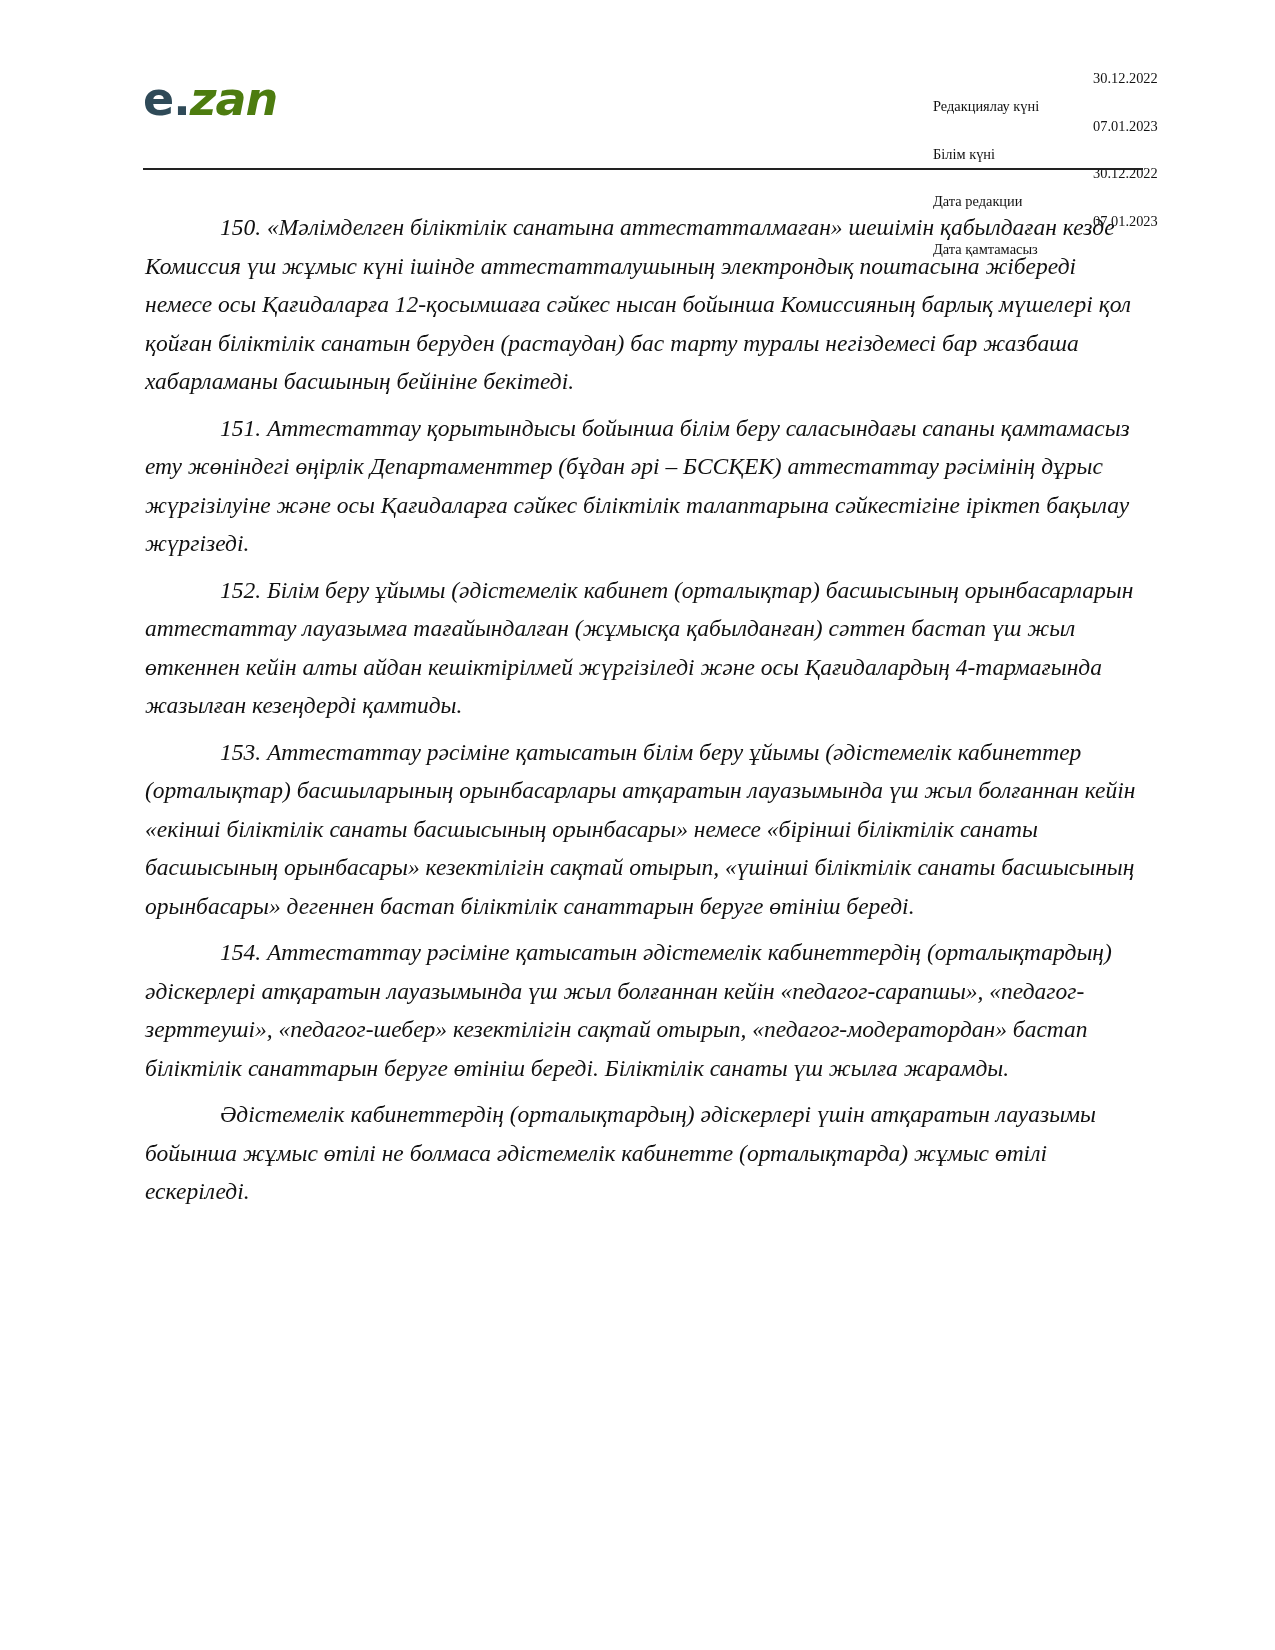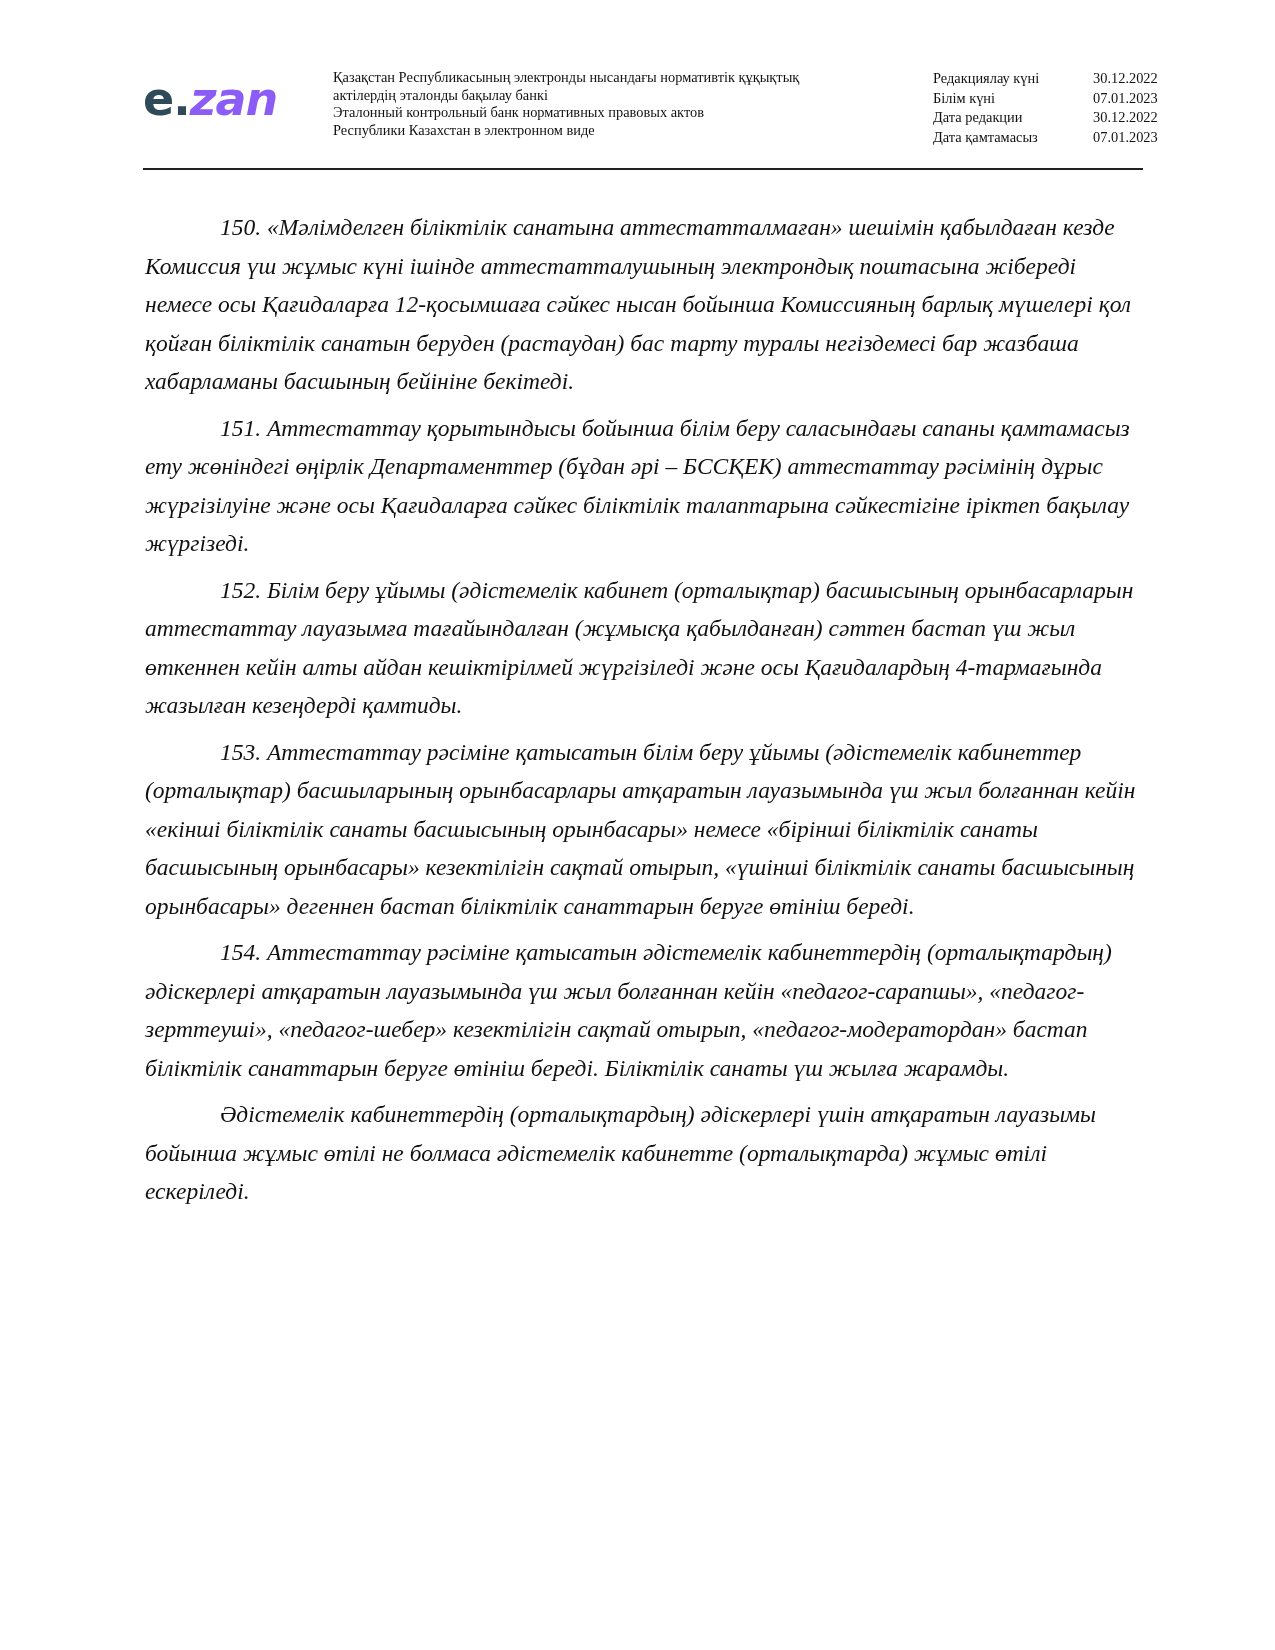--- a/index.html
+++ b/index.html
@@ -1,42 +1,36 @@
 <!DOCTYPE html>
 <html><head>
 <meta charset="utf-8">
 <style>
   html, body { margin: 0; padding: 0; background: #ffffff; }
   body { width: 1275px; height: 1650px; position: relative; overflow: hidden; font-family: "Liberation Serif", serif; color: #111; }
   .header { position: absolute; left: 143px; top: 62px; width: 1000px; height: 105px; }
   .logo { position: absolute; left: 0; top: 14px; font-family: "DejaVu Sans", sans-serif; font-weight: bold; font-size: 46px; letter-spacing: -1px; line-height: 1; }
   .logo .e { color: #2f4a58; }
   .logo .dot { color: #2f4a58; }
-  .logo .zan { color: #8b5cf6; font-style: italic; }
+  .logo .zan { color: #4d7c0f; font-style: italic; }
   .hdr-text { position: absolute; left: 190px; top: 7px; font-size: 14.4px; line-height: 17.5px; color: #111; }
   .hdr-meta { position: absolute; left: 790px; top: 7px; font-size: 14.4px; line-height: 19.5px; }
   .hdr-meta .row { display: flex; }
-  .hdr-meta .lbl { width: 160px; }
+  .hdr-meta .lbl { width: 160px; margin-top: 28px; }
   .rule { position: absolute; left: 143px; top: 168px; width: 1000px; height: 2px; background: #222; }
   .content { position: absolute; left: 145px; top: 208px; width: 998px; font-size: 23.5px; line-height: 38.5px; }
   .content p { margin: 0 0 8px 0; text-indent: 75px; text-align: left; font-style: italic; }
   .heading { font-weight: bold; text-align: center !important; text-indent: 0 !important; margin: 60px 0 34px 0 !important; line-height: 38px; }
 </style>
 </head>
 <body>
 
 <div class="header">
   <div class="logo">
     <span class="e">e</span><span class="dot">.</span><span class="zan">zan</span>
-  </div>
-  <div class="hdr-text">
-    <div>Қазақстан Республикасының электронды нысандағы нормативтік құқықтық</div>
-    <div>актілердің эталонды бақылау банкі</div>
-    <div>Эталонный контрольный банк нормативных правовых актов</div>
-    <div>Республики Казахстан в электронном виде</div>
   </div>
   <div class="hdr-meta">
     <div class="row">
       <span class="lbl">Редакциялау күні</span>
       <span>30.12.2022</span>
     </div>
     <div class="row">
       <span class="lbl">Білім күні</span>
       <span>07.01.2023</span>
     </div>

